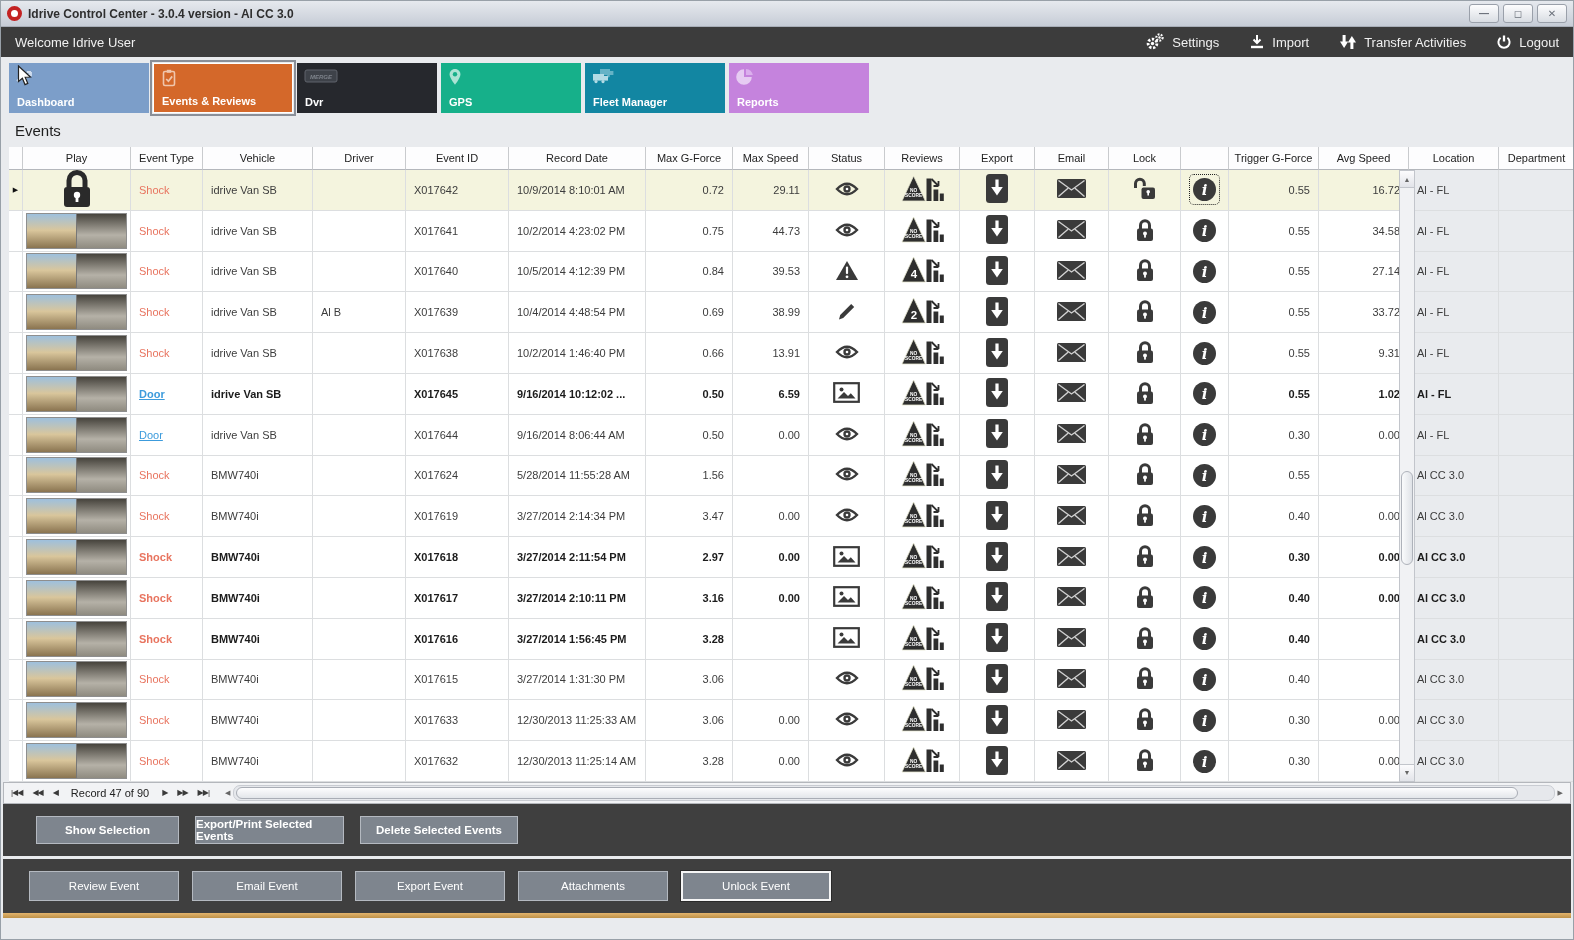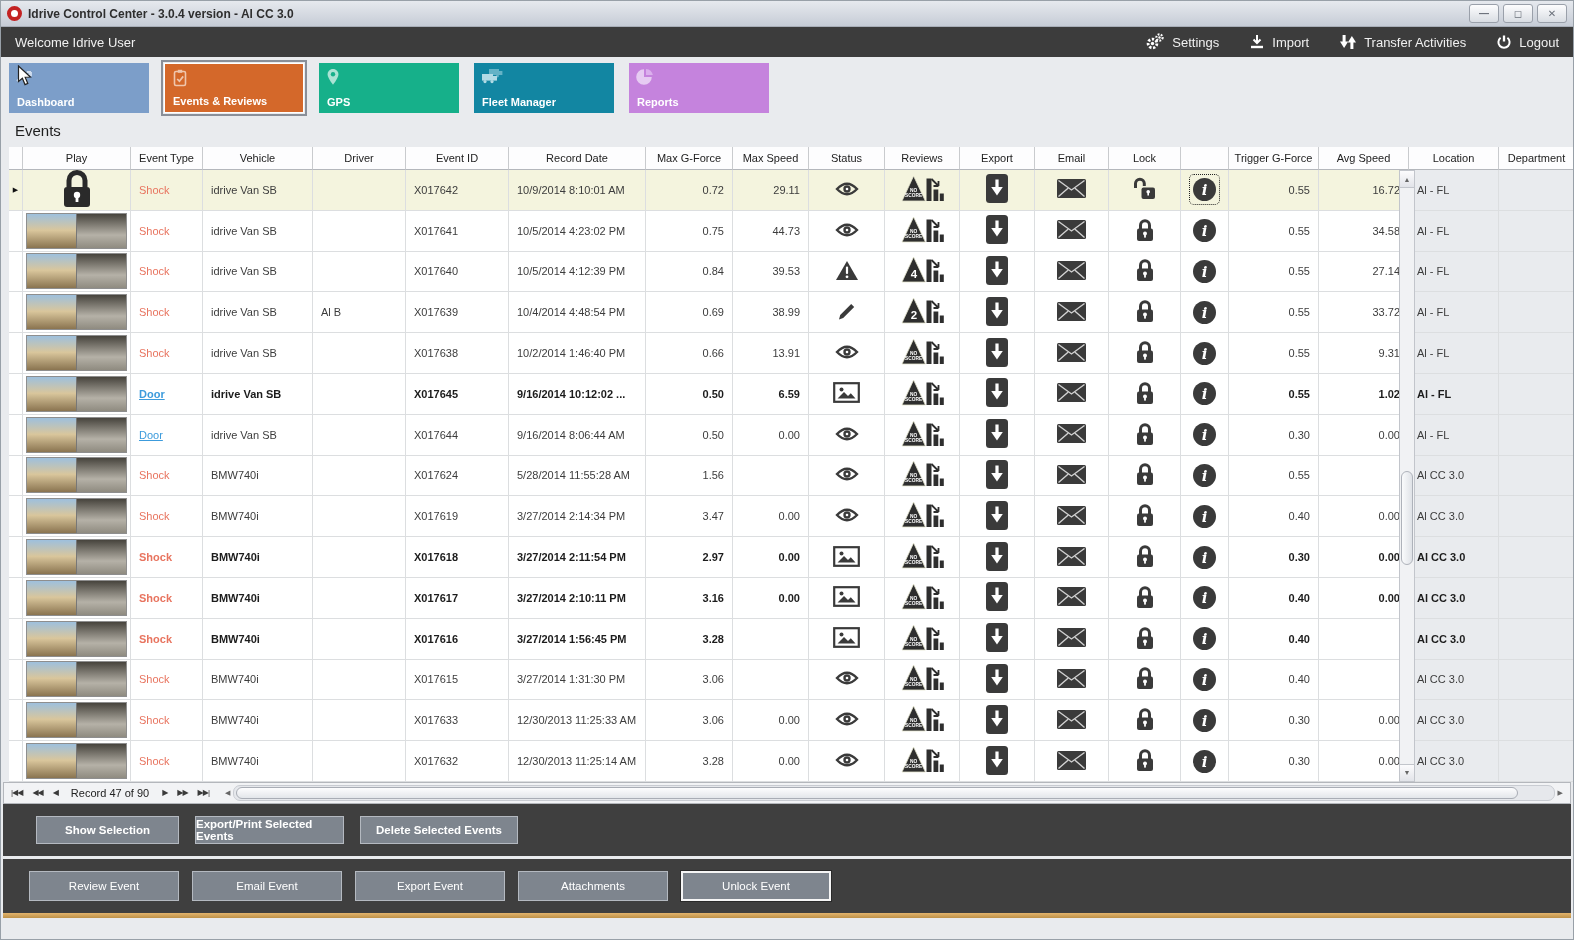--- a/index.html
+++ b/index.html
@@ -11,21 +11,21 @@
   .titlebar .title{font-size:12px;font-weight:bold;color:#2e2e2e;flex:1;}
   .winbtn{width:28px;height:17px;margin-left:4px;border:1px solid #9aa0aa;border-radius:3px;background:linear-gradient(180deg,#fdfdfe,#d9dde3);color:#6a707a;font-size:10px;font-weight:bold;display:flex;align-items:center;justify-content:center;line-height:1;}
 
   
   .topbar{height:30px;background:#3c3c3c;display:flex;align-items:center;padding:0 14px;box-sizing:border-box;color:#f0f0f0;}
   .welcome{font-size:13px;flex:1;}
   .topaction{display:flex;align-items:center;gap:7px;margin-left:30px;font-size:13px;cursor:default;}
   .topaction svg{display:block;}
 
   
-  .tabs{padding:6px 0 0 8px;height:56px;box-sizing:border-box;display:flex;gap:15px;position:relative;}
+  .tabs{padding:6px 0 0 8px;height:56px;box-sizing:border-box;display:flex;gap:4px;position:relative;}
   .tab{width:140px;height:50px;position:relative;box-sizing:border-box;color:#fff;}
   .tab .tab-icon{position:absolute;top:5px;left:7px;opacity:.85;}
   .tab .tab-label{position:absolute;left:8px;bottom:5px;font-size:11px;font-weight:bold;}
   .tab.selected{outline:2px solid #8a8f98;outline-offset:1px;border:1px solid #fff;}
   .cursor-arrow{position:absolute;left:16px;top:8px;z-index:5;}
 
   
   .page-title{height:34px;line-height:36px;padding-left:14px;font-size:15px;color:#1e1e1e;}
   .group-bar{height:19px;margin:0 2px;background:linear-gradient(180deg,#fbfbfc,#e2e4e9);border:1px solid #aeb2ba;box-sizing:border-box;display:flex;align-items:center;padding:0 6px;font-size:11px;color:#333;}
   .group-bar .gb-title{flex:1;}
@@ -143,20 +143,27 @@
       <span class="tab-label">Dashboard</span>
     </div>
     <div class="tab selected" style="background: rgb(212, 104, 42);">
       <span class="tab-icon"><svg width="16" height="18" viewBox="0 0 16 18">
             <rect x="2.5" y="2.5" width="11" height="14" rx="1.5" fill="none" stroke="#f4d7c4" stroke-width="1.6"></rect>
             <rect x="5.8" y="0.8" width="4.4" height="3" fill="#f4d7c4"></rect>
             <path d="M5.2 10 l2.2 2.2 L11.2 7.4" stroke="#f4d7c4" stroke-width="1.7" fill="none"></path>
           </svg></span>
       <span class="tab-label">Events &amp; Reviews</span>
     </div>
+    <div class="tab" style="background: rgb(38, 40, 45);">
+      <span class="tab-icon"><svg width="34" height="16" viewBox="0 0 34 16">
+            <rect x="1" y="2" width="32" height="12" rx="2" fill="#43474e" stroke="#6a6f77" stroke-width="1"></rect>
+            <text x="17" y="10.5" text-anchor="middle" font-size="6" font-style="italic" font-weight="bold" fill="#8d939c" font-family="Liberation Sans, sans-serif">MERGE</text>
+          </svg></span>
+      <span class="tab-label">Dvr</span>
+    </div>
     <div class="tab" style="background: rgb(22, 176, 138);">
       <span class="tab-icon"><svg width="14" height="18" viewBox="0 0 14 18">
             <path d="M7 1 C3.6 1 1.6 3.6 1.6 6.4 C1.6 10 7 16.6 7 16.6 C7 16.6 12.4 10 12.4 6.4 C12.4 3.6 10.4 1 7 1 Z" fill="#c5ece1"></path>
             <circle cx="7" cy="6.2" r="2.2" fill="#16b08a"></circle>
           </svg></span>
       <span class="tab-label">GPS</span>
     </div>
     <div class="tab" style="background: rgb(18, 134, 162);">
       <span class="tab-icon"><svg width="22" height="16" viewBox="0 0 22 16">
             <g fill="#9fd2df" opacity=".7">
@@ -290,21 +297,21 @@
               <span class="road"></span>
               <span class="cabin"></span>
             </span>
           </div>
           <div class="dcell left">
             <span class="type-shock">Shock</span>
           </div>
           <div class="dcell left">idrive Van SB</div>
           <div class="dcell left"></div>
           <div class="dcell left">X017641</div>
-          <div class="dcell left">10/5/2014 4:23:02 PM</div>
+          <div class="dcell left">10/2/2014 4:23:02 PM</div>
           <div class="dcell right">0.75</div>
           <div class="dcell right">44.73</div>
           <div class="dcell center">
             <span><svg width="24" height="16" viewBox="0 0 24 16">
                 <path d="M2 8 Q12 -2.5 22 8 Q12 18.5 2 8 Z" fill="none" stroke="#3a3a3a" stroke-width="2.4"></path>
                 <circle cx="12" cy="8" r="3.7" fill="#3a3a3a"></circle>
                 <circle cx="12" cy="8" r="1.3" fill="#fff"></circle>
               </svg></span>
           </div>
           <div class="dcell center">

